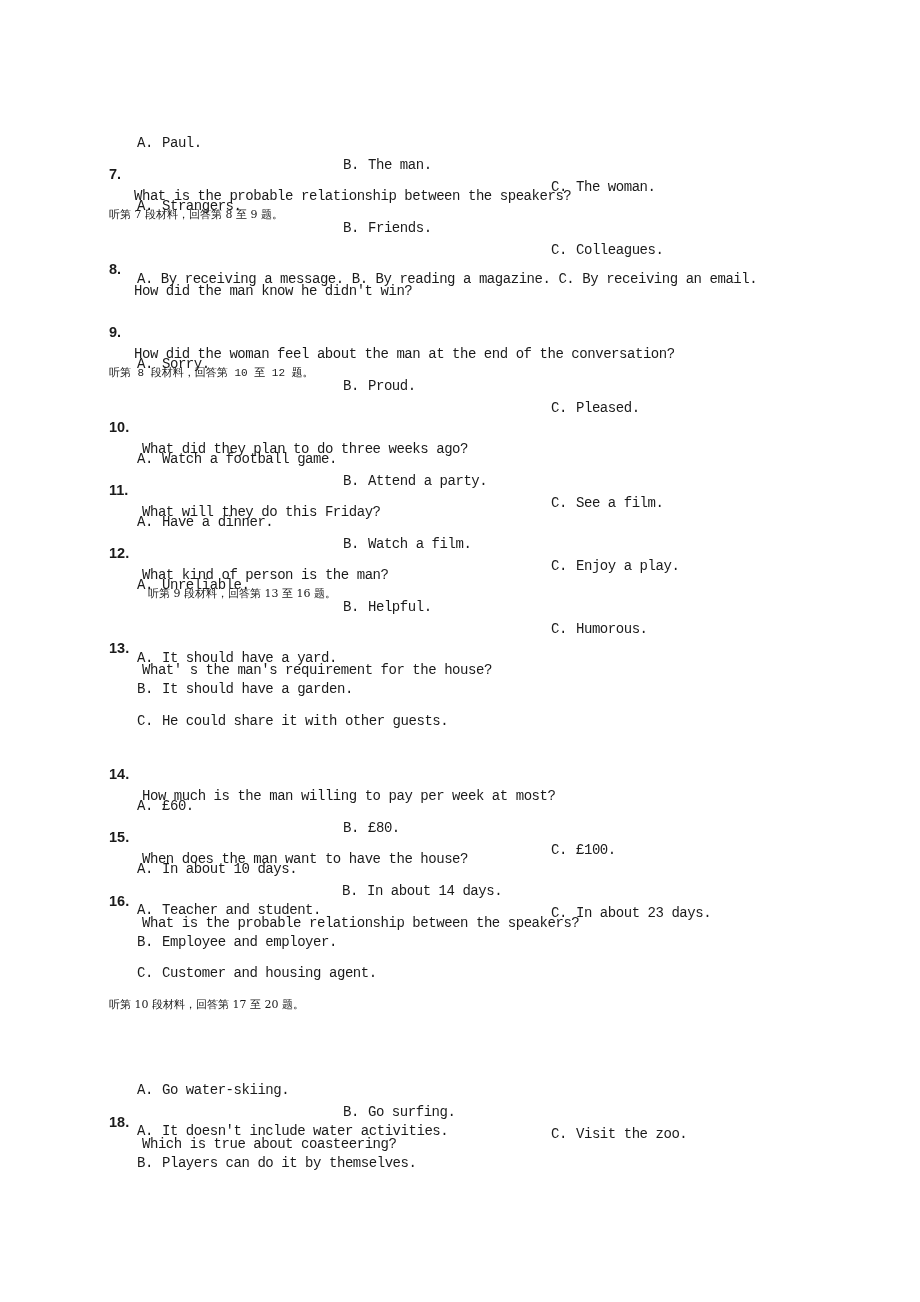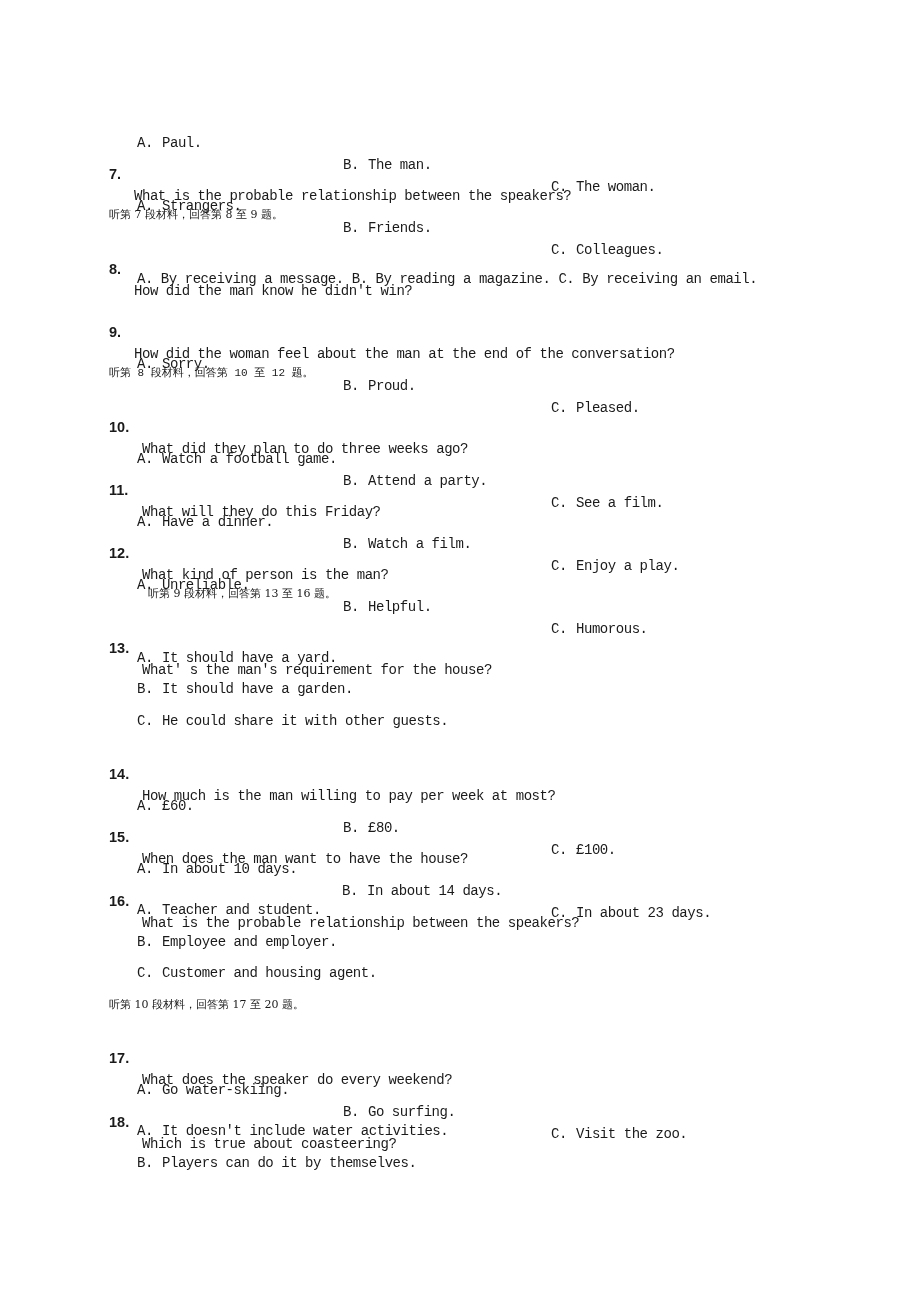--- a/index.html
+++ b/index.html
@@ -158,24 +158,20 @@
   <div class="line" style="top:868px;left:0;width:920px;">
     <span class="qnum">16.</span>
     <span class="qtext" style="left:142px;">What is the probable relationship between the speakers?</span>
   </div>
   <div class="line" style="top:899px;left:137px;"><span class="opt-letter">A.</span><span>Teacher and student.</span></div>
   <div class="line" style="top:931px;left:137px;"><span class="opt-letter">B.</span><span>Employee and employer.</span></div>
   <div class="line" style="top:962px;left:137px;"><span class="opt-letter">C.</span><span>Customer and housing agent.</span></div>
 
   <div class="line section" style="top:994px;left:109px;">听第 10 段材料，回答第 17 至 20 题。</div>
 
-  <div class="line" style="top:1025px;left:0;width:920px;">
-    <span class="qnum">17.</span>
-    <span class="qtext" style="left:142px;">What does the speaker do every weekend?</span>
-  </div>
   <div class="line" style="top:1057px;left:0;width:920px;">
     <span class="opt" style="left:137px;"><span class="opt-letter">A.</span><span>Go water-skiing.</span></span>
     <span class="opt" style="left:343px;"><span class="opt-letter">B.</span><span>Go surfing.</span></span>
     <span class="opt" style="left:551px;"><span class="opt-letter">C.</span><span>Visit the zoo.</span></span>
   </div>
 
   <div class="line" style="top:1089px;left:0;width:920px;">
     <span class="qnum">18.</span>
     <span class="qtext" style="left:142px;">Which is true about coasteering?</span>
   </div>

